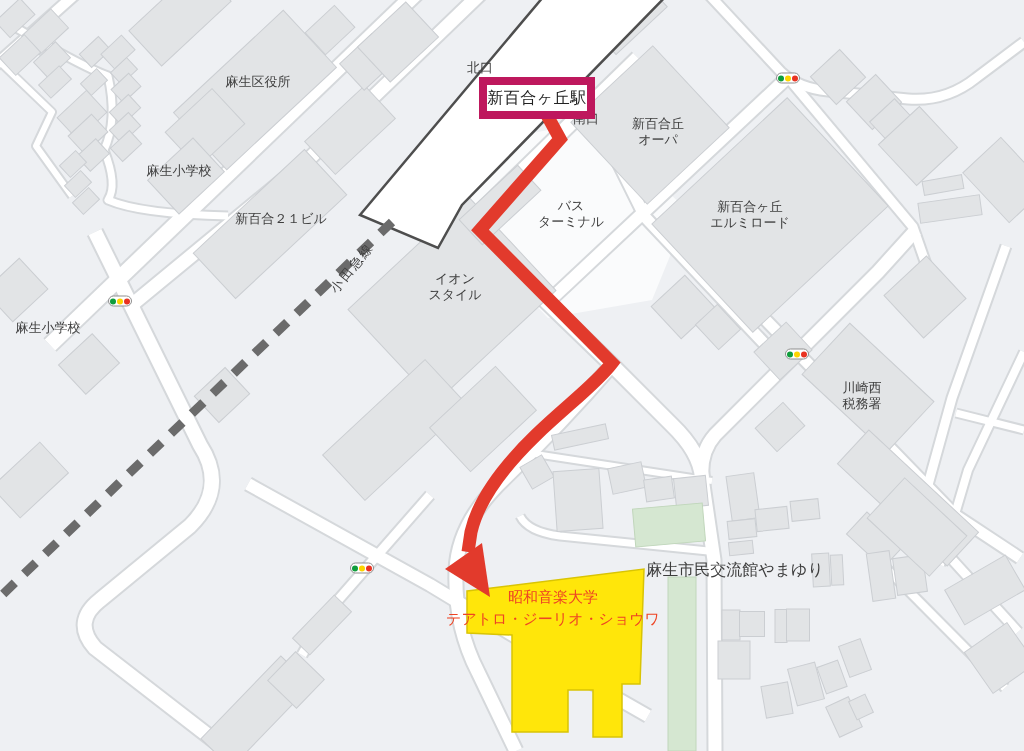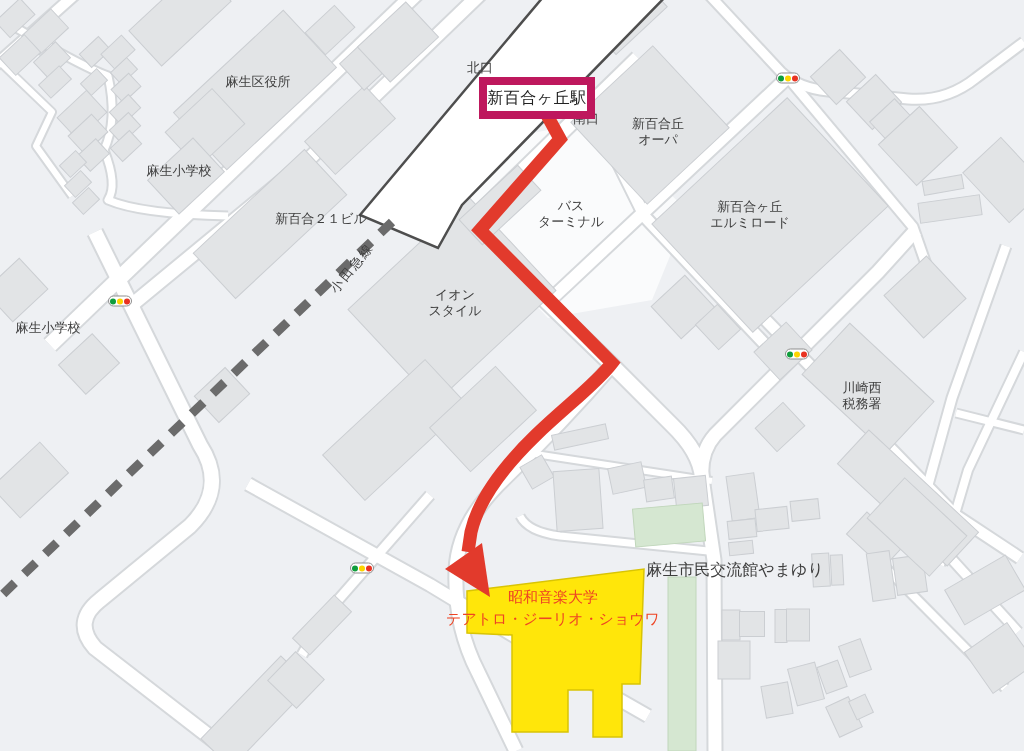--- a/index.html
+++ b/index.html
@@ -174,36 +174,36 @@
   </div>
   <div class="map-label" style="left:586px;top:119px;">
     <span>南口</span>
   </div>
 <div class="map-label" style="left: 258px; top: 82px;">
       <span class="ln">麻生区役所</span>
     </div>
     <div class="map-label" style="left: 179px; top: 171px;">
       <span class="ln">麻生小学校</span>
     </div>
-    <div class="map-label" style="left: 281px; top: 219px; margin-left: 40px;">
+    <div class="map-label" style="left: 281px; top: 219px;">
       <span class="ln">新百合２１ビル</span>
     </div>
     <div class="map-label" style="left: 658px; top: 132px;">
       <span class="ln">新百合丘</span>
       <span class="ln">オーパ</span>
     </div>
     <div class="map-label" style="left: 571px; top: 214px;">
       <span class="ln">バス</span>
       <span class="ln">ターミナル</span>
     </div>
     <div class="map-label" style="left: 750px; top: 215px;">
       <span class="ln">新百合ヶ丘</span>
       <span class="ln">エルミロード</span>
     </div>
-    <div class="map-label" style="left: 455px; top: 303px;">
+    <div class="map-label" style="left: 455px; top: 287px;">
       <span class="ln">イオン</span>
       <span class="ln">スタイル</span>
     </div>
     <div class="map-label" style="left: 352px; top: 268px; letter-spacing: 2px; transform: translate(-50%, -50%) rotate(-51deg);">
       <span class="ln">小田急線</span>
     </div>
     <div class="map-label" style="left: 48px; top: 328px;">
       <span class="ln">麻生小学校</span>
     </div>
     <div class="map-label" style="left: 862px; top: 396px; text-align: right; font-family: Liberation Serif, serif;">

